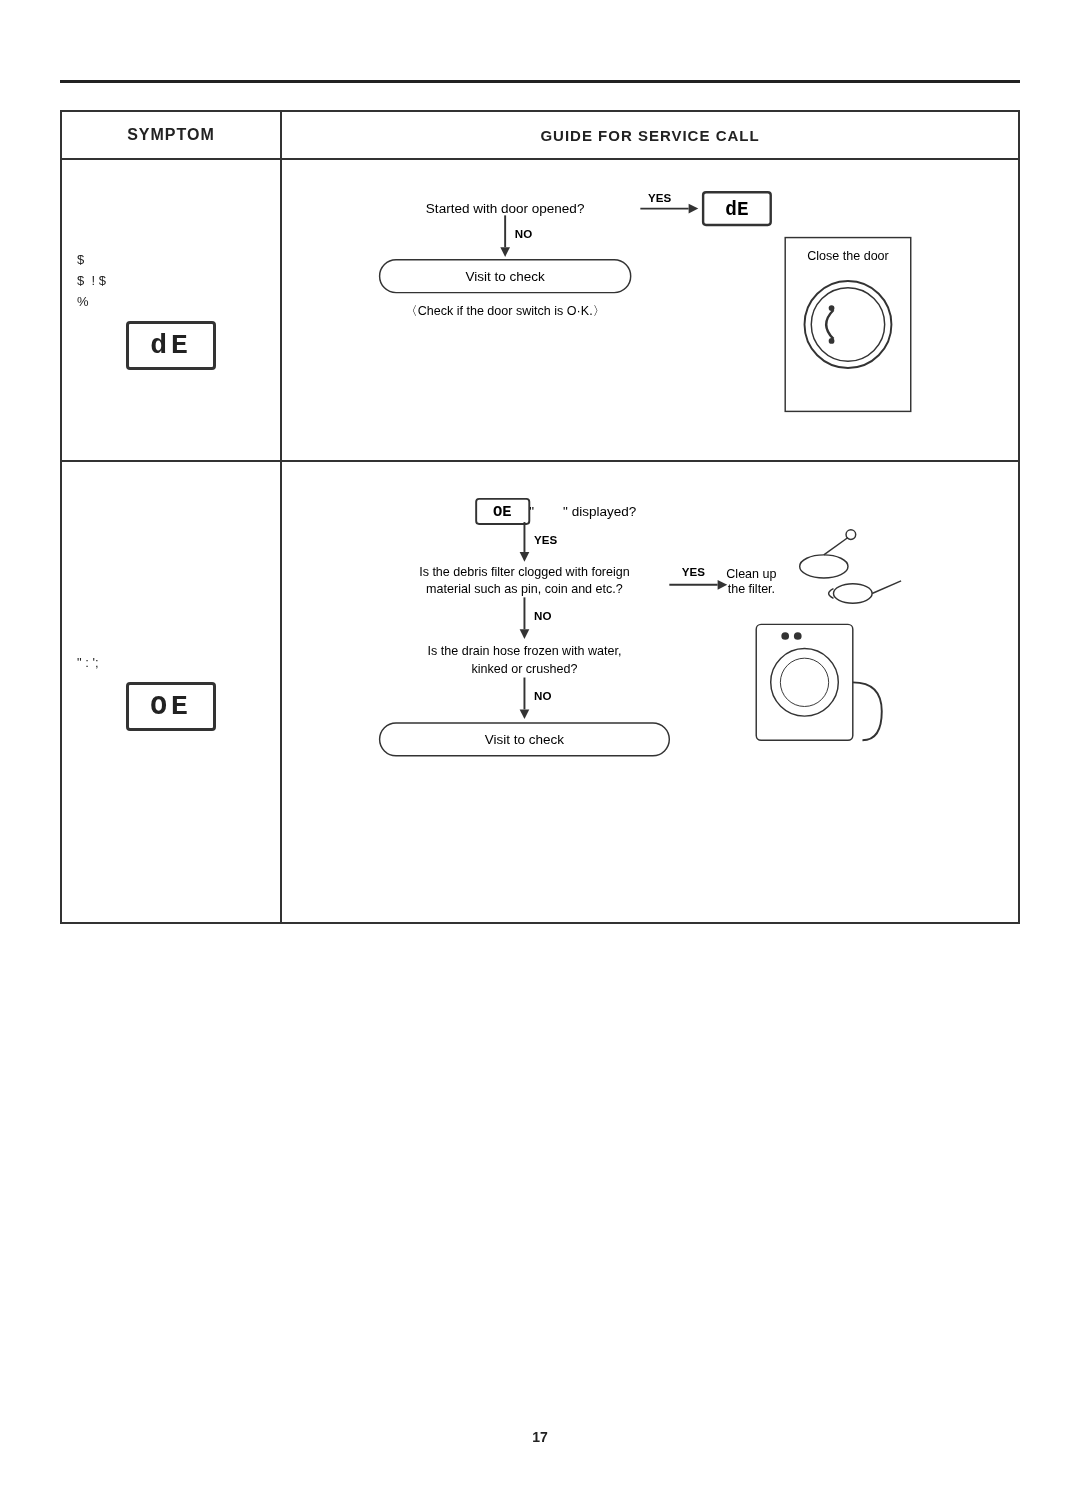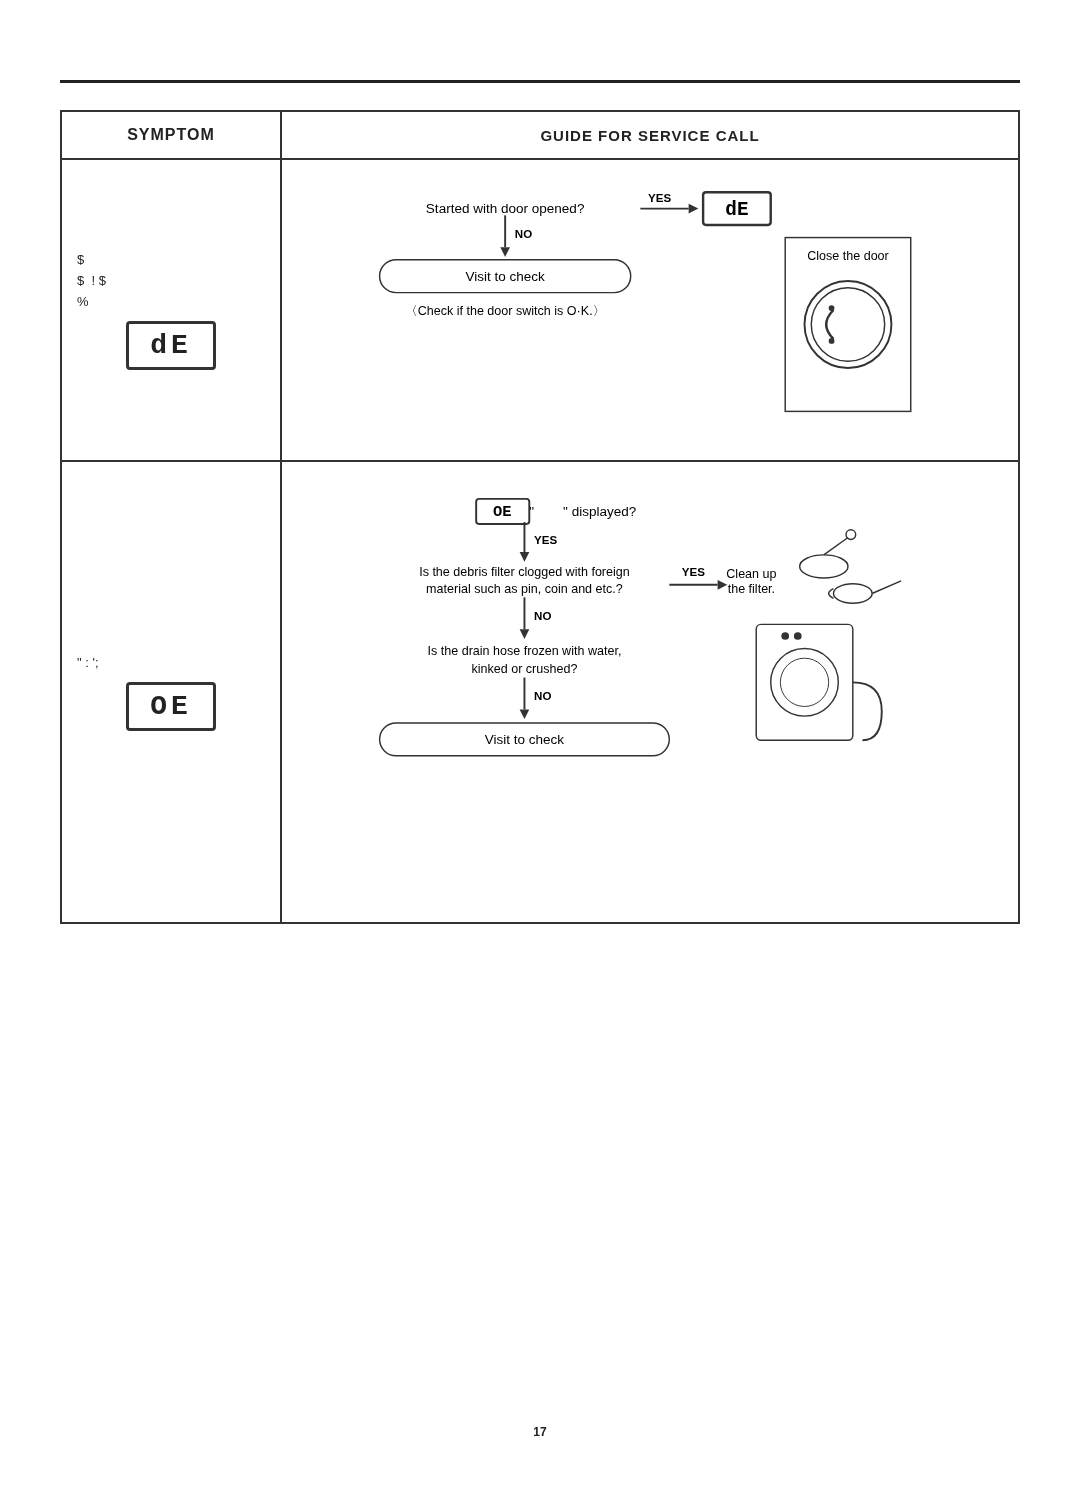--- a/index.html
+++ b/index.html
@@ -106,24 +106,24 @@
 
     .symptom-text {
       font-size: 13px;
       text-align: left;
       width: 100%;
       line-height: 1.6;
     }
 
     .page-number {
       position: absolute;
-      bottom: 52px;
+      bottom: 46px;
       left: 50%;
       transform: translateX(-50%);
-      font-size: 12px;
+      font-size: 14px;
       font-weight: bold;
     }
 
     
     .flowchart-svg {
       width: 100%;
     }
   </style>
 </head>
 <body>

